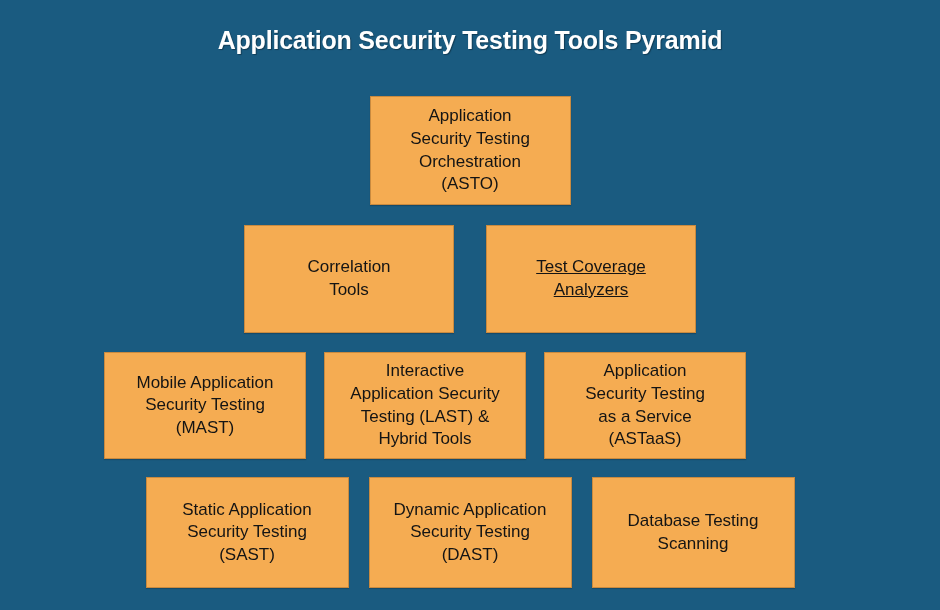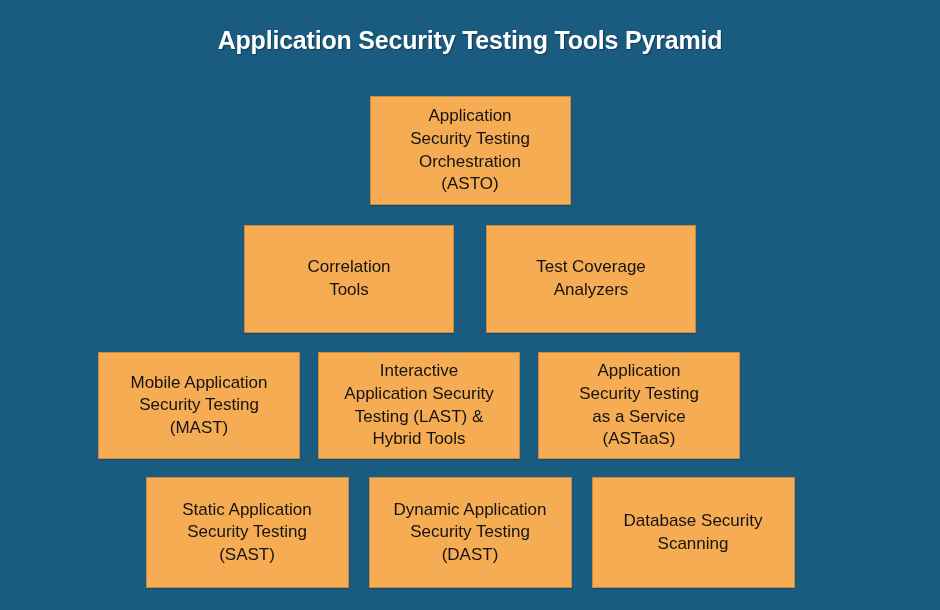--- a/index.html
+++ b/index.html
@@ -56,24 +56,24 @@
     white-space: pre-line;
   }
 
   
   #row-1 { left: 0; top: 96px; width: 940px; height: 109px; }
   #row-1 .node { width: 201px; }
 
   
   #row-2 { left: 0; top: 225px; width: 940px; height: 108px; }
   #row-2 .node { width: 210px; }
-  #row-2 .node + .node { margin-left: 32px; }
+  #row-2 .node + .node { margin-left: 32px; text-decoration: underline; }
 
   
-  #row-3 { left: 11px; top: 352px; width: 816px; height: 107px; }
+  #row-3 { left: 17px; top: 352px; width: 816px; height: 107px; }
   #row-3 .node { width: 202px; }
   #row-3 .node + .node { margin-left: 18px; }
 
   
   #row-4 { left: 0; top: 477px; width: 940px; height: 111px; }
   #row-4 .node { width: 203px; }
   #row-4 .node + .node { margin-left: 20px; }
 </style>
 </head>
 <body>
@@ -127,18 +127,18 @@
       <span class="node-label">Static Application
 Security Testing
 (SAST)</span>
     </div>
     <div class="node">
       <span class="node-label">Dynamic Application
 Security Testing
 (DAST)</span>
     </div>
     <div class="node">
-      <span class="node-label">Database Security
+      <span class="node-label">Database Testing
 Scanning</span>
     </div>
   </div>
 
 </div>
 
 </body></html>

